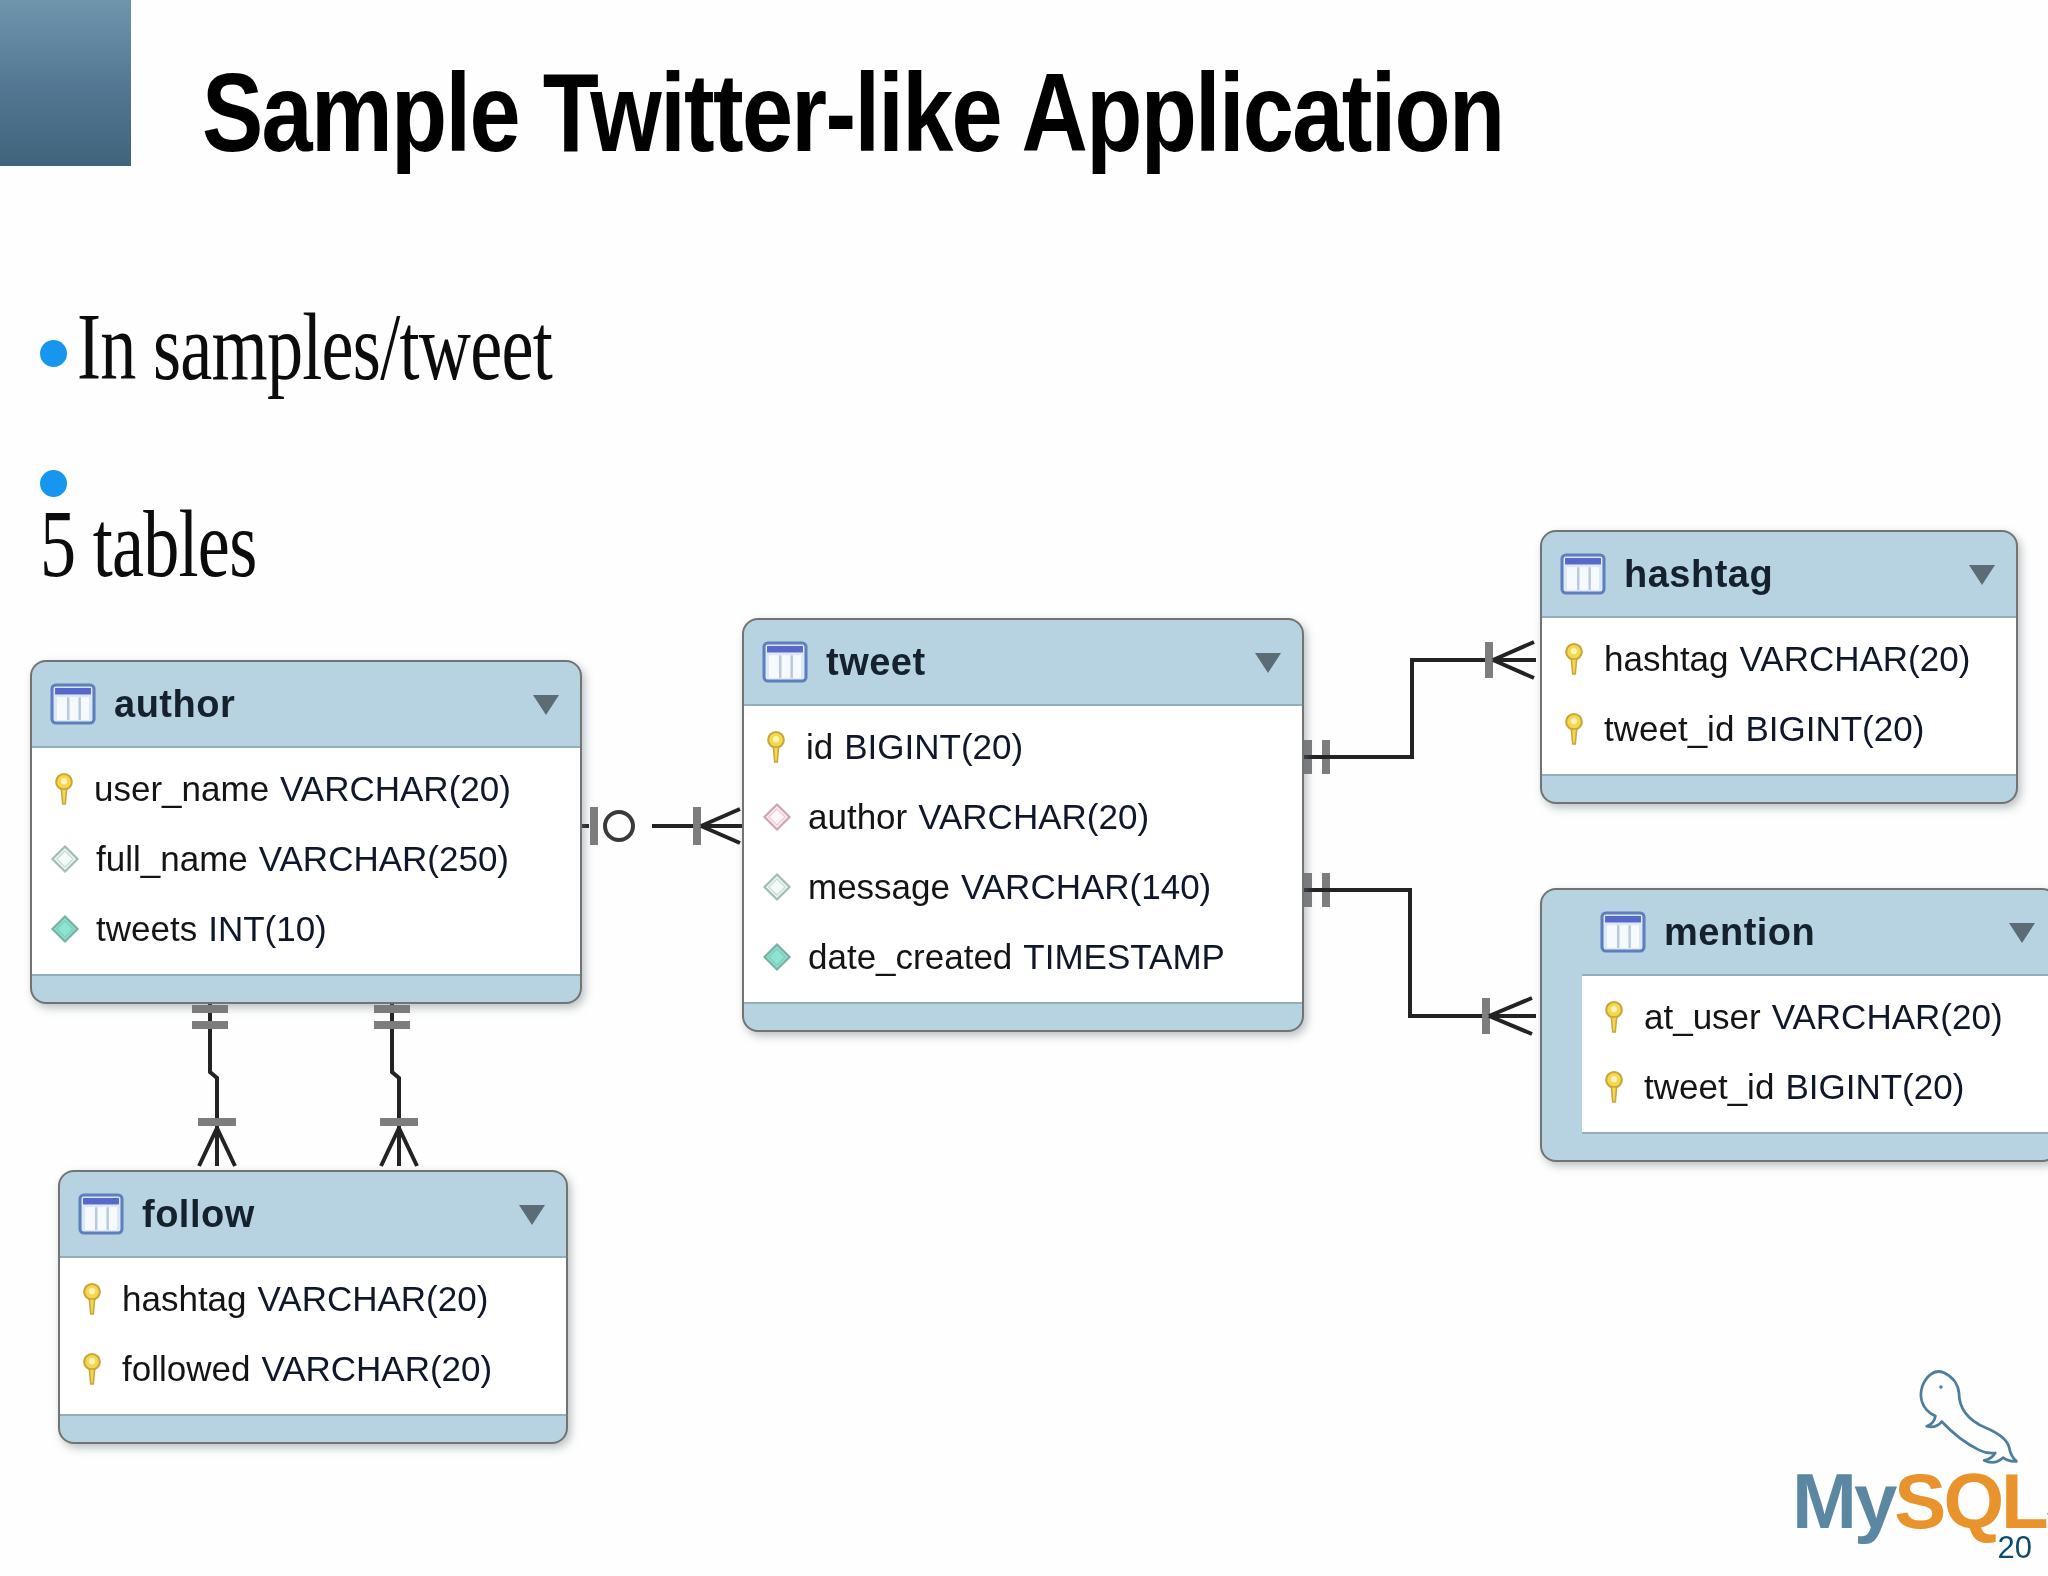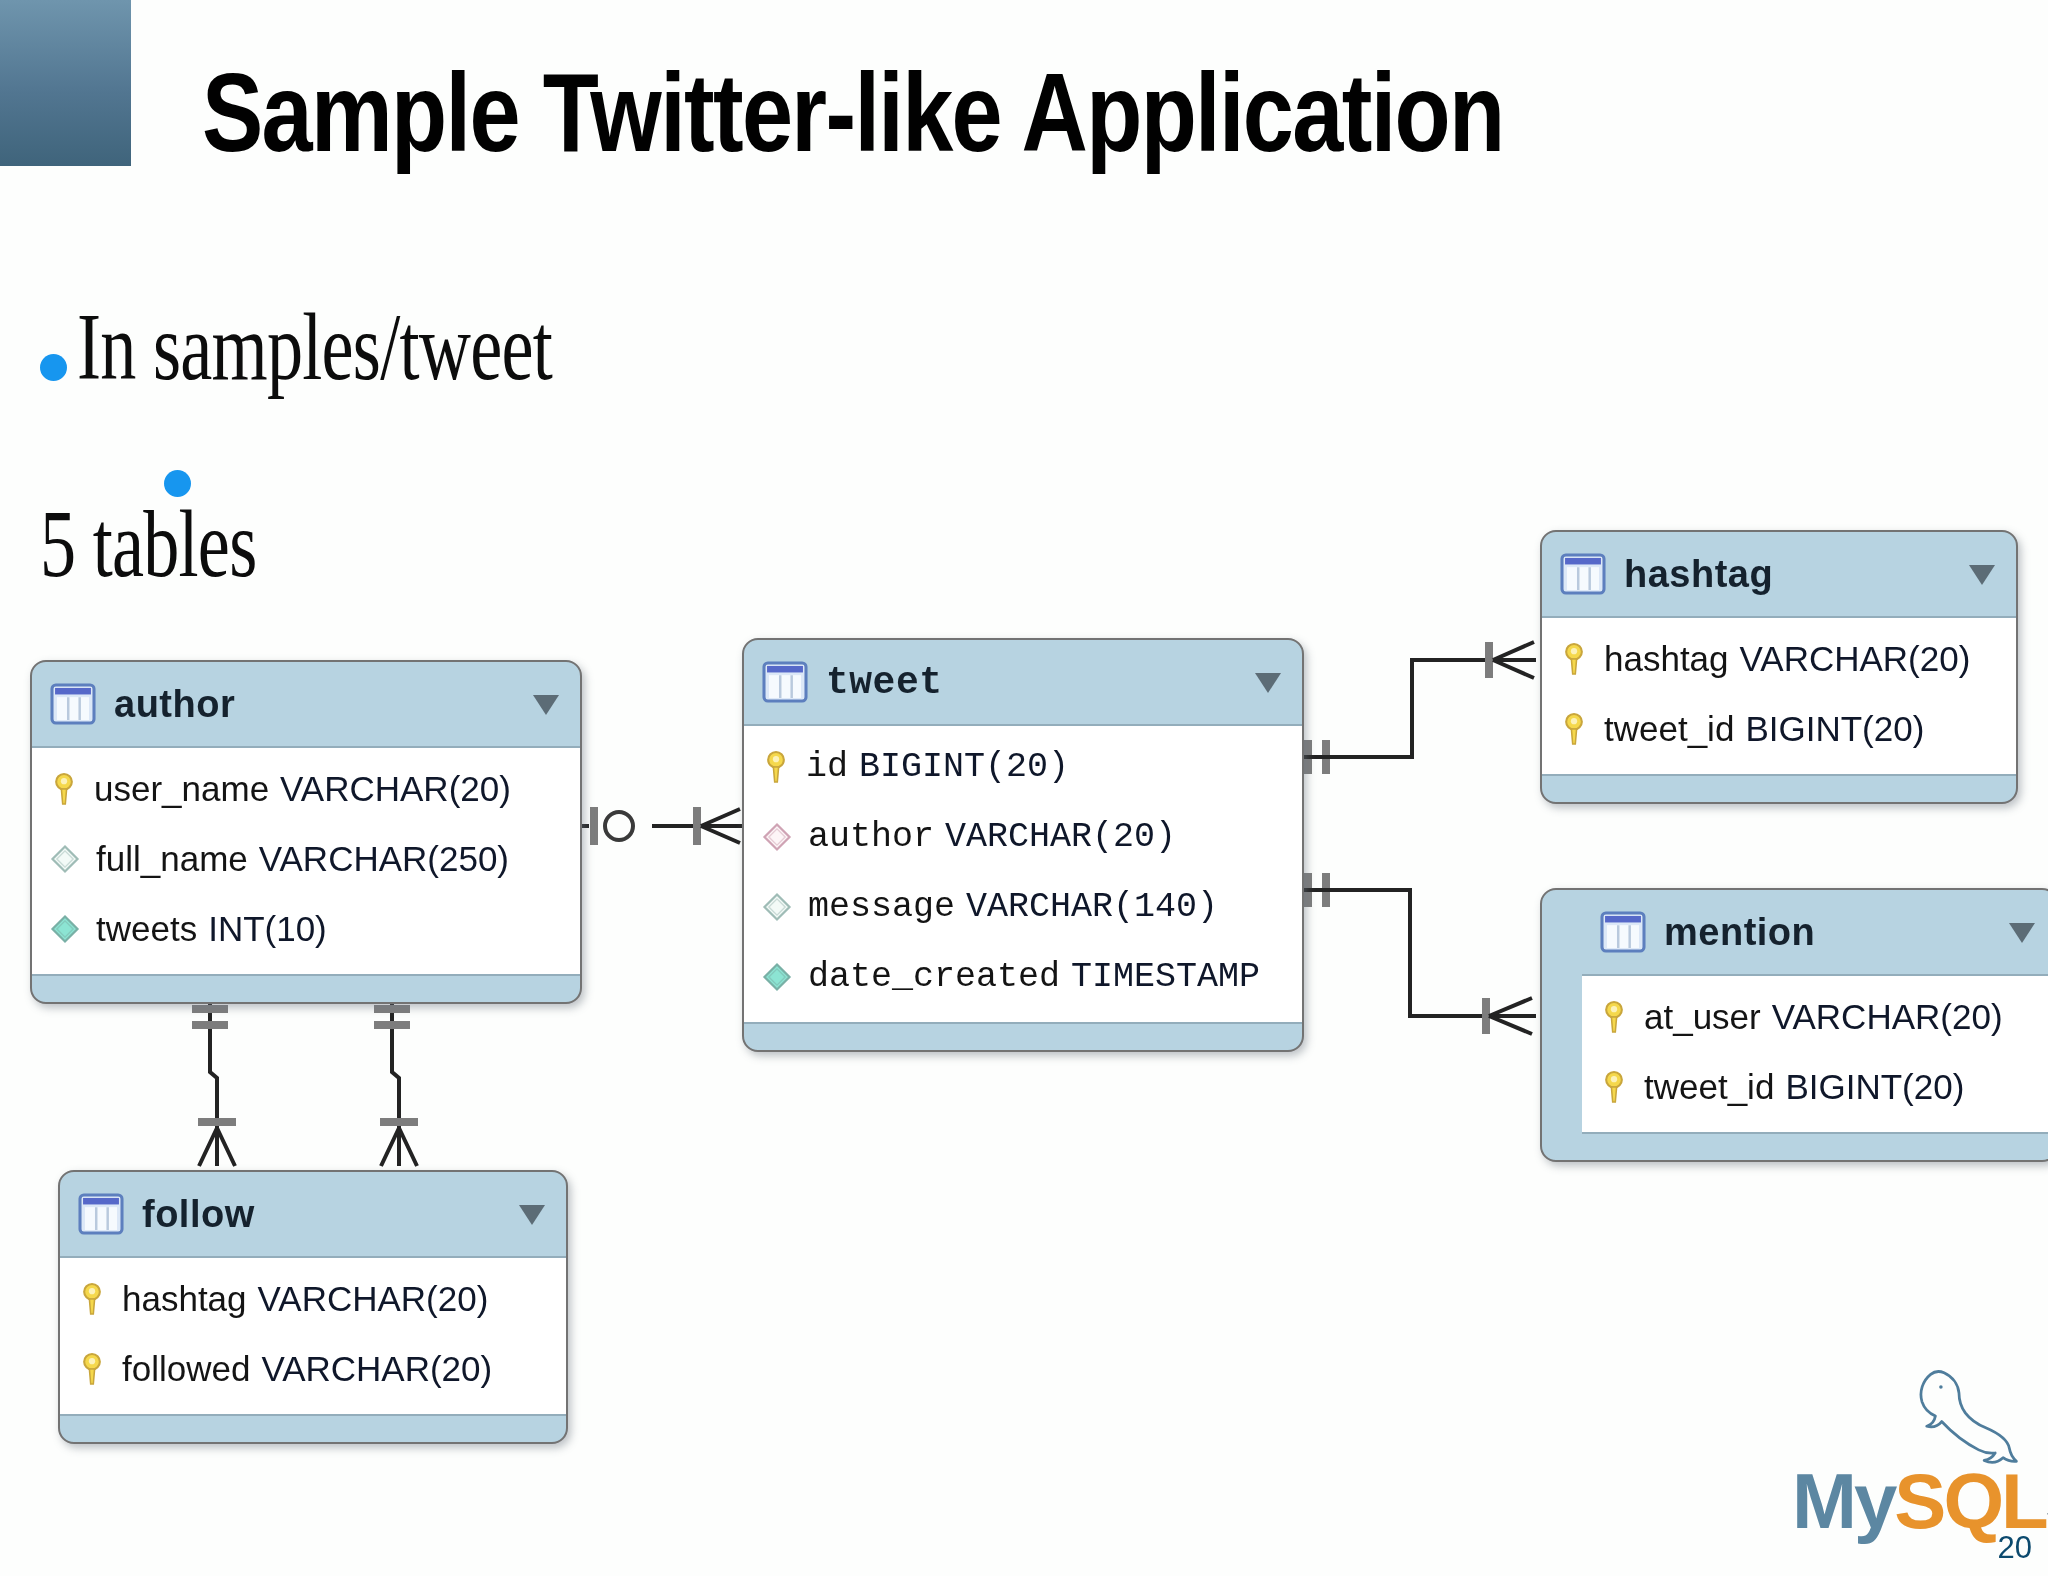--- a/index.html
+++ b/index.html
@@ -12,21 +12,21 @@
     position:absolute;left:0;top:0;width:131px;height:166px;
     background:linear-gradient(to bottom,#6f95ad 0%,#527691 55%,#3f647b 100%);
   }
   
   .slide-title{
     position:absolute;left:202px;top:48px;
     font-size:112px;font-weight:bold;letter-spacing:-2px;color:#010101;
     transform:scaleX(.82);transform-origin:left top;white-space:nowrap;
   }
   
-  .bullet-line{position:absolute;left:40px;display:flex;align-items:center;}
+  .bullet-line{position:absolute;left:40px;display:flex;align-items:flex-start;}
   .bullet-dot{
     width:27px;height:27px;border-radius:50%;flex:0 0 auto;
     margin-right:10px;
   }
   .bullet-text{
     font-family:"Liberation Serif","DejaVu Serif",serif;
     font-size:95px;line-height:1;letter-spacing:-1px;color:#0c0c0c;
     transform:scaleX(.76);transform-origin:left top;white-space:nowrap;
   }
   #bullet-0{top:300px;} #bullet-0 .bullet-dot{margin-top:40px;}
@@ -179,21 +179,21 @@
     <polygon points="12,2 22,12 12,22 2,12" fill="#8ce4d3" stroke="#79b0a6" stroke-width="1.8"></polygon>
     <polygon points="12,5.5 18.5,12 12,18.5 5.5,12" fill="none" stroke="#79b0a6" stroke-width="1.1" opacity=".5"></polygon>
             </svg>
           </span>
       <span class="col-name">tweets</span>
       <span class="col-type">INT(10)</span>
         </div>
       </div>
       <div class="table-footer"></div>
     </div>
-    <div class="table-card" style="left: 742px; top: 638px; width: 558px; font-family: Liberation Mono, monospace;">
+    <div class="table-card" style="left: 742px; top: 618px; width: 558px;">
       <div class="table-header">
         <span class="hdr-icon">
           <svg width="46" height="42" viewBox="0 0 24 22">
     <rect x="1" y="1" width="22" height="20" rx="2" fill="#dce8f7" stroke="#5d7fbe" stroke-width="1.6"></rect>
     <rect x="2.6" y="2.6" width="18.8" height="3.4" fill="#5668c9"></rect>
     <rect x="3.6" y="7.4" width="16.8" height="12" fill="#f6fafe"></rect>
     <line x1="9.5" y1="7.4" x2="9.5" y2="19.4" stroke="#b9c9dd" stroke-width="1.3"></line>
     <line x1="15.5" y1="7.4" x2="15.5" y2="19.4" stroke="#b9c9dd" stroke-width="1.3"></line>
           </svg>
         </span>

